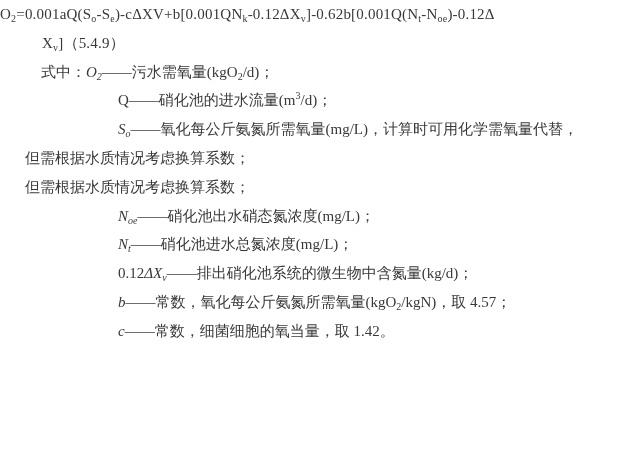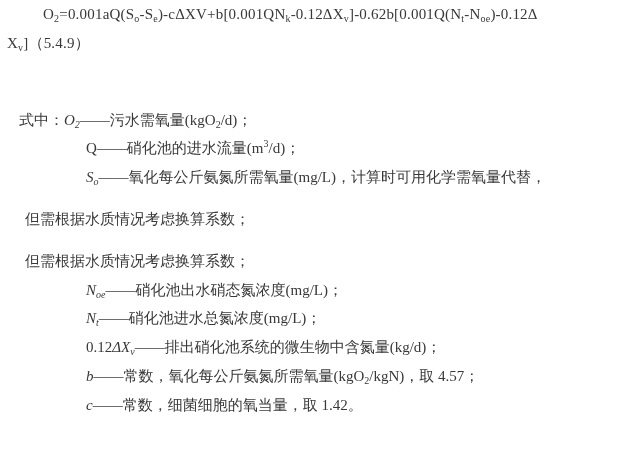--- a/index.html
+++ b/index.html
@@ -18,25 +18,25 @@
   .page {
     width: 640px;
     height: 461px;
     background: #ffffff;
   }
   .line {
     height: 28.8px;
     line-height: 28.8px;
     white-space: nowrap;
   }
-  .f1   { letter-spacing: 0.2px; margin-left: 43px; }
-  .f2   { padding-left: 7px; letter-spacing: 0.2px; }
-  .lead { padding-left: 19px; margin-top: 48px; }
-  .term { padding-left: 86px; }
-  .cont { padding-left: 25px; margin-top: 13px; }
+  .f1   { letter-spacing: 0.2px; }
+  .f2   { padding-left: 42px; letter-spacing: 0.2px; }
+  .lead { padding-left: 41px; }
+  .term { padding-left: 118px; }
+  .cont { padding-left: 25px; }
   sub {
     font-size: 10px;
     line-height: 0;
     vertical-align: baseline;
     position: relative;
     top: 3px;
   }
   sup {
     font-size: 10px;
     line-height: 0;

